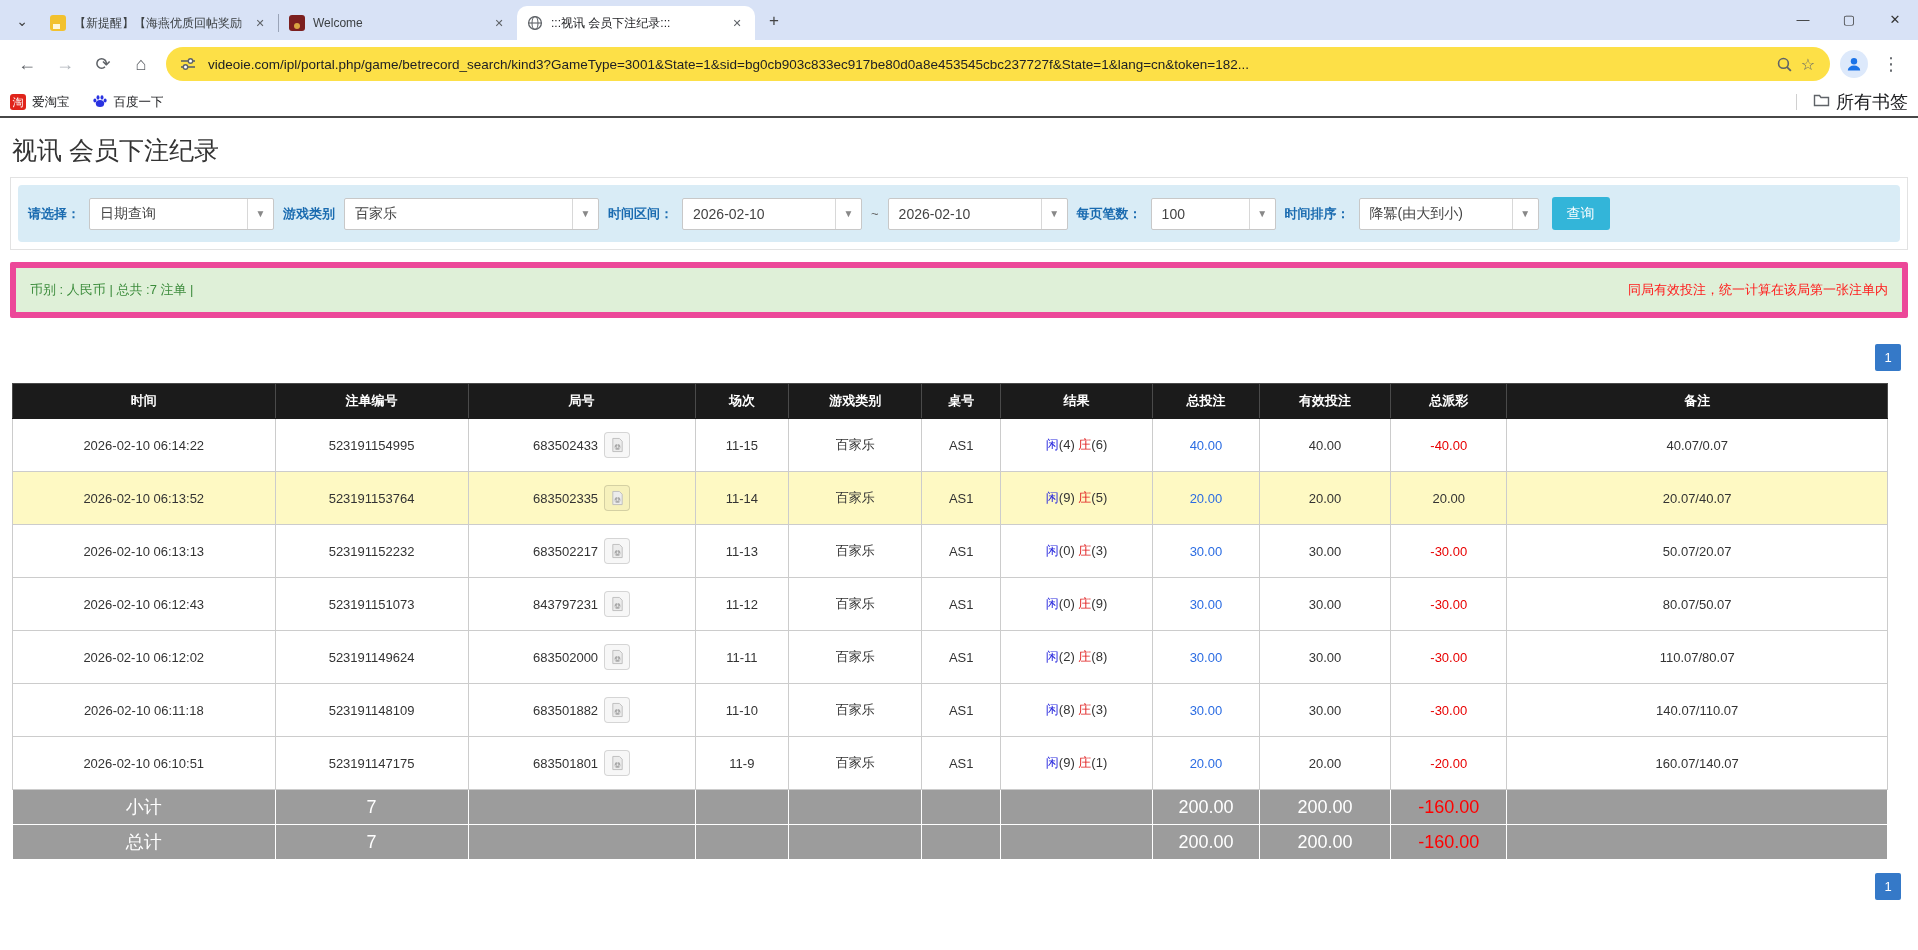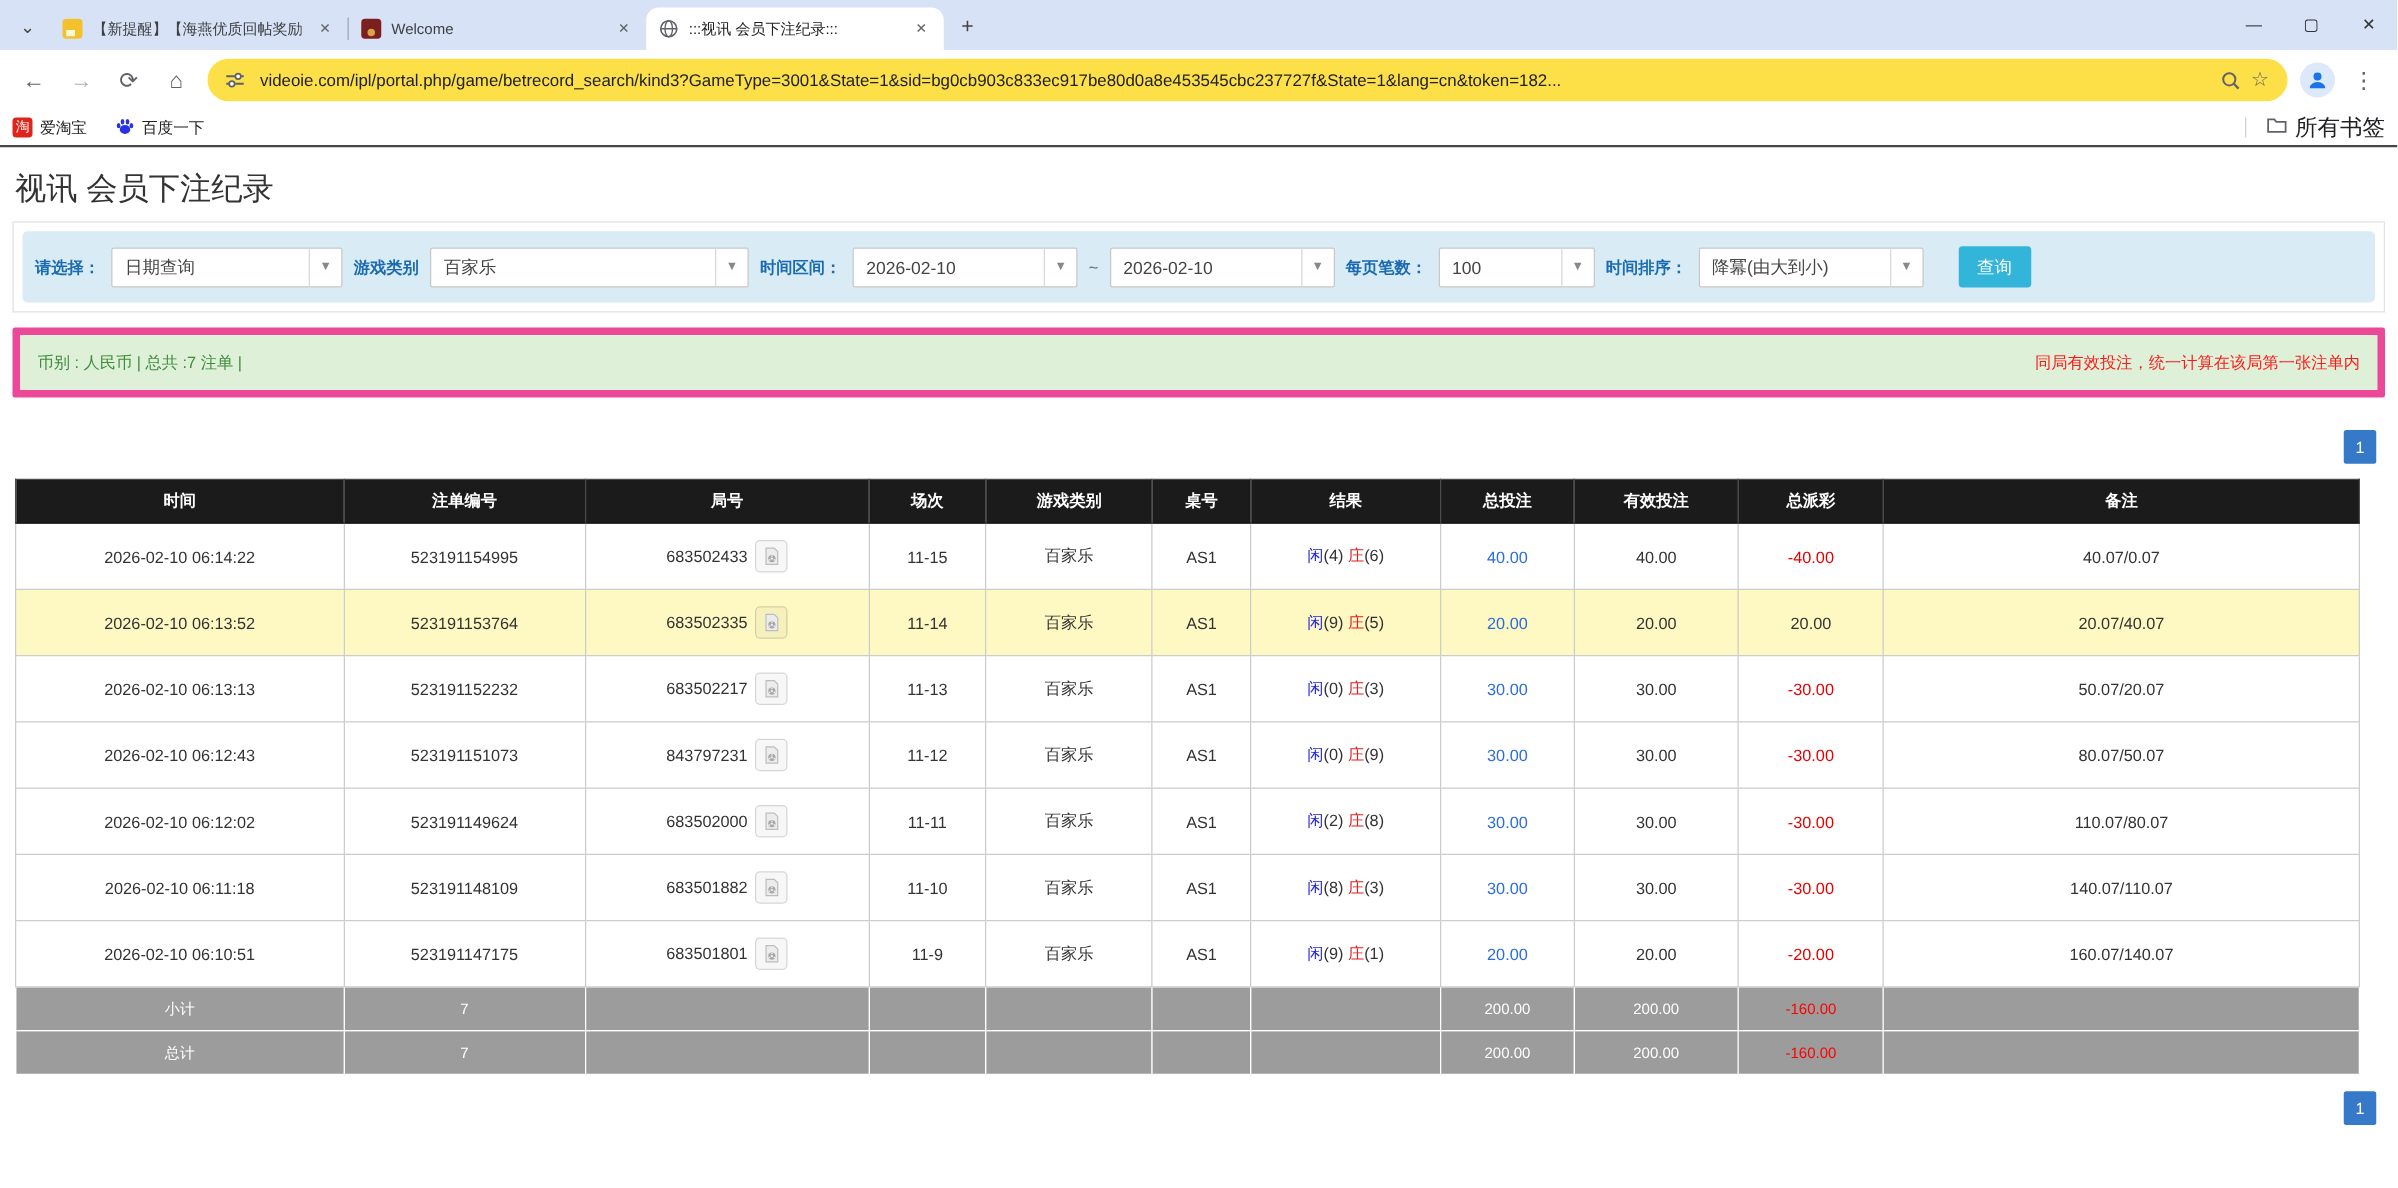--- a/index.html
+++ b/index.html
@@ -44,37 +44,37 @@
   .page { height:832px; background:#fff; overflow:hidden; }
   .page-title { font-size:25px; color:#333; font-weight:400; margin:16px 0 10px 12px; }
   .filter-wrap { margin:0 10px; border:1px solid #e2e2e2; background:#fff; padding:7px; }
   .filter-panel { background:#d9ecf6; border-radius:4px; padding:12px 10px; display:flex; align-items:center; gap:9px; }
   .f-label { color:#1a6bb0; font-weight:bold; font-size:13px; white-space:nowrap; }
   .tilde { color:#666; font-size:13px; }
   .select { background:#fff; border:1px solid #c8c8c8; border-radius:2px; height:32px; display:flex; align-items:center; }
   .sel-text { padding:0 10px; font-size:14px; color:#444; flex:1; white-space:nowrap; overflow:hidden; }
   .sel-arrow { width:26px; align-self:stretch; border-left:1px solid #d8d8d8; display:flex; align-items:center; justify-content:center; color:#888; font-size:10px; }
   .w-select1 { width:185px; } .w-select2 { width:255px; } .w-date { width:180px; } .w-pp { width:125px; } .w-sort { width:180px; }
-  .btn-query { background:#33b5d9; color:#fff; border:none; border-radius:3px; height:33px; padding:0 15px; font-size:14px; margin-left:19px; }
+  .btn-query { background:#33b5d9; color:#fff; border:none; border-radius:3px; height:33px; padding:0 15px; font-size:14px; margin-left:4px; }
 
   .success-bar { margin:12px 10px 0; background:#dff0d8; border:6px solid #ec4899; border-radius:2px;
     padding:13px 14px; display:flex; align-items:center; font-size:13px; }
   .sb-left { color:#3c8c3c; }
   .sb-right { margin-left:auto; color:#ff1a1a; font-size:13px; }
 
   .pager { display:flex; justify-content:flex-end; margin:26px 17px 12px; }
   .pager.bottom { margin:13px 17px 0; }
   .page-num { min-width:26px; height:27px; background:#3579c8; color:#fff; font-size:13px;
     display:flex; align-items:center; justify-content:center; border-radius:2px; }
 
   table.bets { width:1876px; margin:0 12px; border-collapse:collapse; font-size:13px; color:#333; table-layout:fixed; }
   table.bets th { background:#1b1b1b; color:#fff; font-weight:bold; height:35px; border:1px solid #4a4a4a; border-bottom:1px solid #1b1b1b; }
   table.bets td { border:1px solid #ccc; text-align:center; height:53px; background:#fff; }
   tr.hl td { background:#fef9c3; }
-  tr.sum td { background:#9c9c9c; color:#fff; height:35px; border:1px solid #fff; font-size:12px; }
+  tr.sum td { background:#9c9c9c; color:#fff; height:35px; border:1px solid #fff; font-size:18px; }
   .res-p { color:#2424dd; } .res-b { color:#e02020; } .res-n { color:#333; }
   tr.sum .neg { color:#ff0000; }
   .betlink { color:#2b6ce2; text-decoration:none; }
   .neg { color:#e80000; }
   .replay-btn { display:inline-flex; width:26px; height:26px; border:1px solid rgba(0,0,0,0.14); border-radius:4px;
     background:rgba(0,0,0,0.03); align-items:center; justify-content:center; vertical-align:middle; margin-left:6px; }
   .round-num { vertical-align:middle; }
 
   .col0{width:14.0%} .col1{width:10.3%} .col2{width:12.1%} .col3{width:5.0%} .col4{width:7.1%}
   .col5{width:4.2%} .col6{width:8.1%} .col7{width:5.7%} .col8{width:7.0%} .col9{width:6.2%} .col10{width:20.3%}

